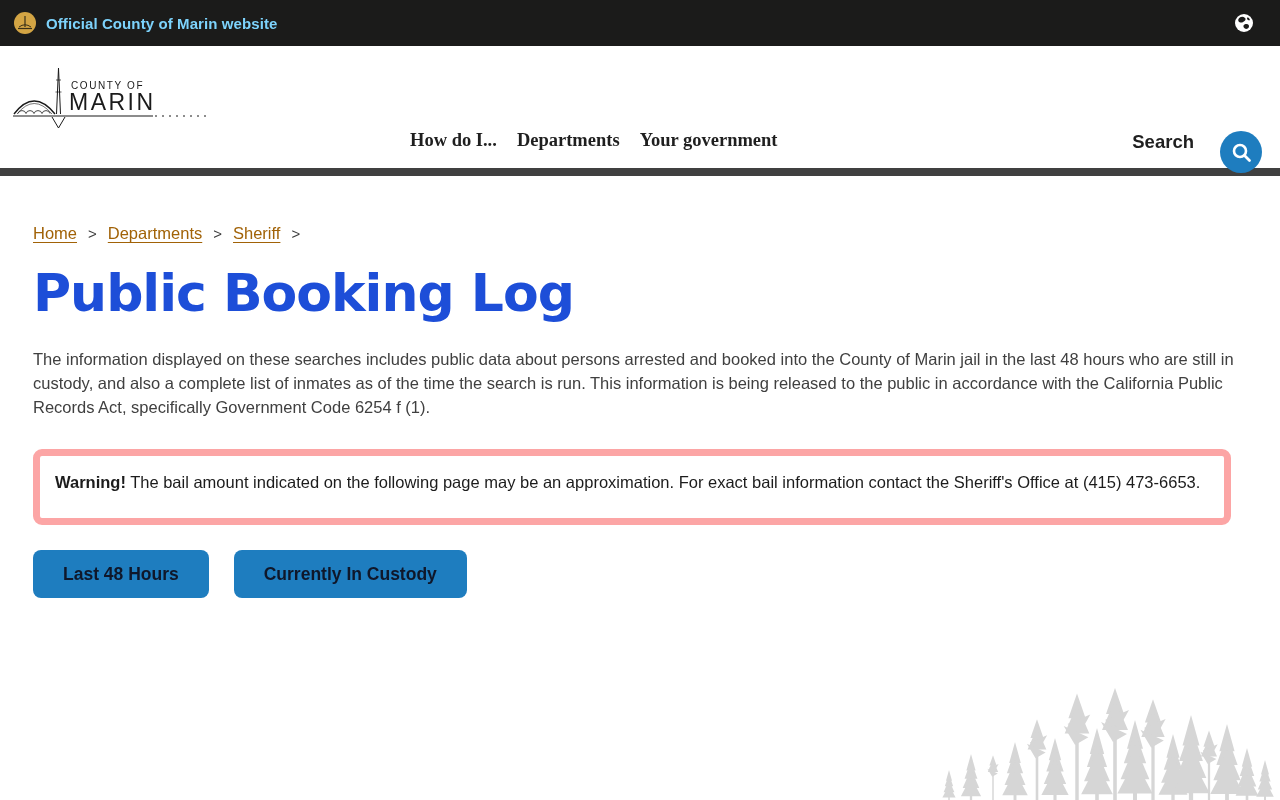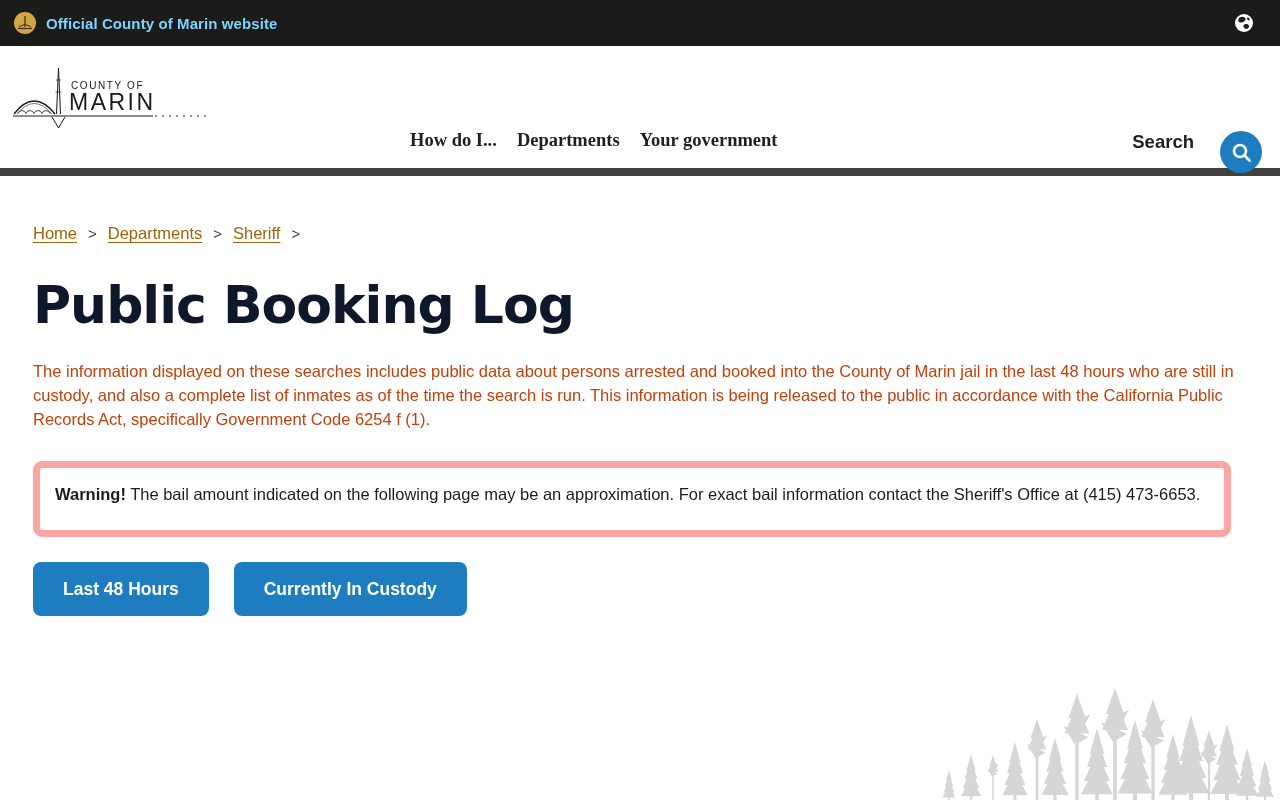--- a/index.html
+++ b/index.html
@@ -112,33 +112,33 @@
     text-underline-offset: 3px;
   }
   .breadcrumb .sep {
     color: #3c3c3c;
     margin: 0 11px;
     font-size: 15px;
   }
   .breadcrumb .current { color: #1b1b1b; }
 
   h1.page-title {
-    margin-top: 32px;
+    margin-top: 20px;
     font-family: "DejaVu Sans", "Liberation Sans", sans-serif;
     font-size: 52px;
     font-weight: 800;
     letter-spacing: -1px;
-    color: #0f172a;
+    color: #1d4ed8;
   }
 
   p.intro {
     margin-top: 24px;
     font-size: 16.5px;
     line-height: 24px;
-    color: #c2410c;
+    color: #404040;
     max-width: 1206px;
   }
 
   .warning-box {
     margin-top: 30px;
     width: 1198px;
     border: 7px solid #fca5a5;
     border-radius: 9px;
     padding: 14px 15px 24px 15px;
     font-size: 16.5px;
@@ -169,24 +169,24 @@
     outline: none;
     background: #fff;
   }
 
   .button-row {
     margin-top: 25px;
     display: flex;
     gap: 25px;
   }
   .button-row button {
-    height: 54px;
+    height: 48px;
     padding: 0 30px;
     background: #1e7dbf;
-    color: #ffffff;
+    color: #0f172a;
     border: none;
     border-radius: 8px;
     font-size: 17.5px;
     font-weight: 700;
     font-family: "Liberation Sans", sans-serif;
     cursor: pointer;
     white-space: nowrap;
   }
 
   

